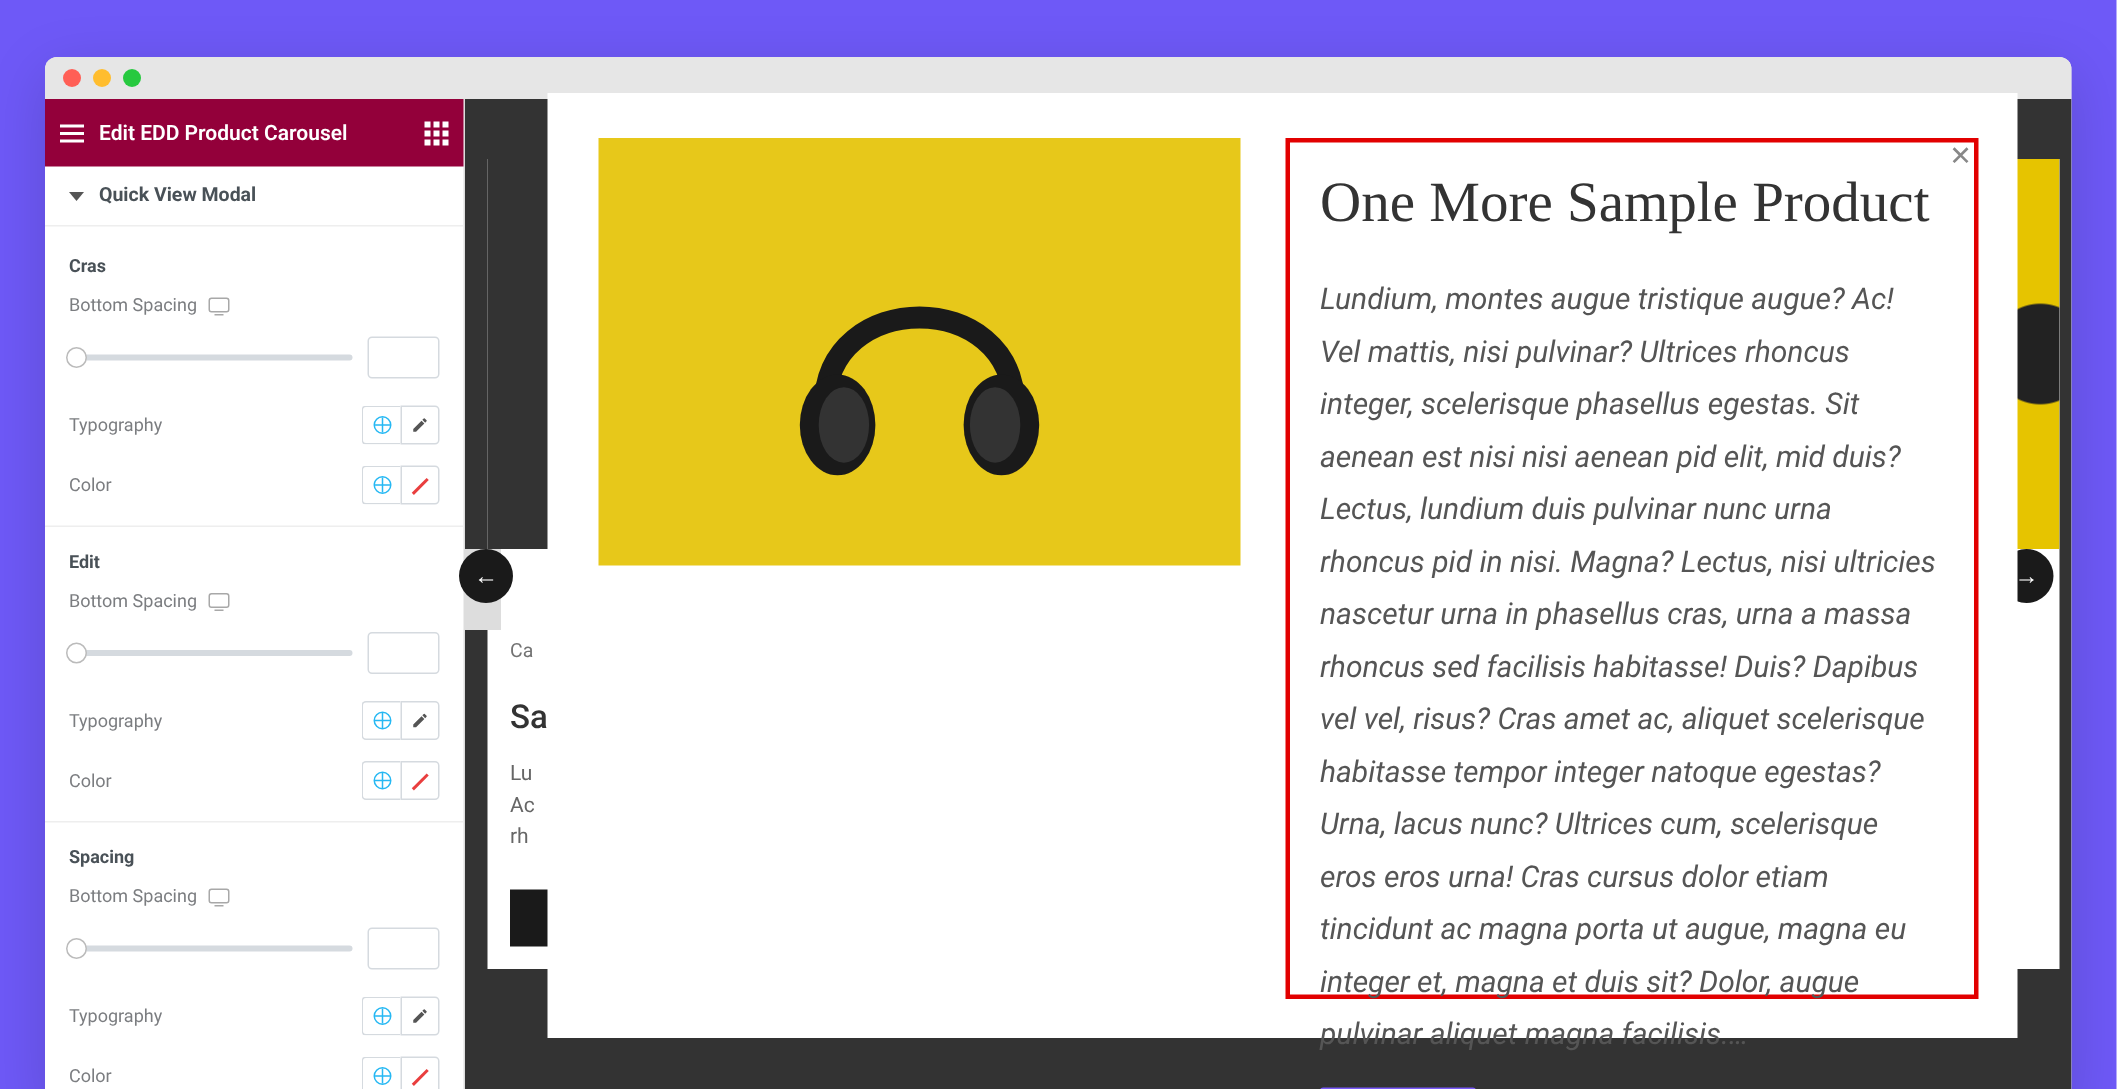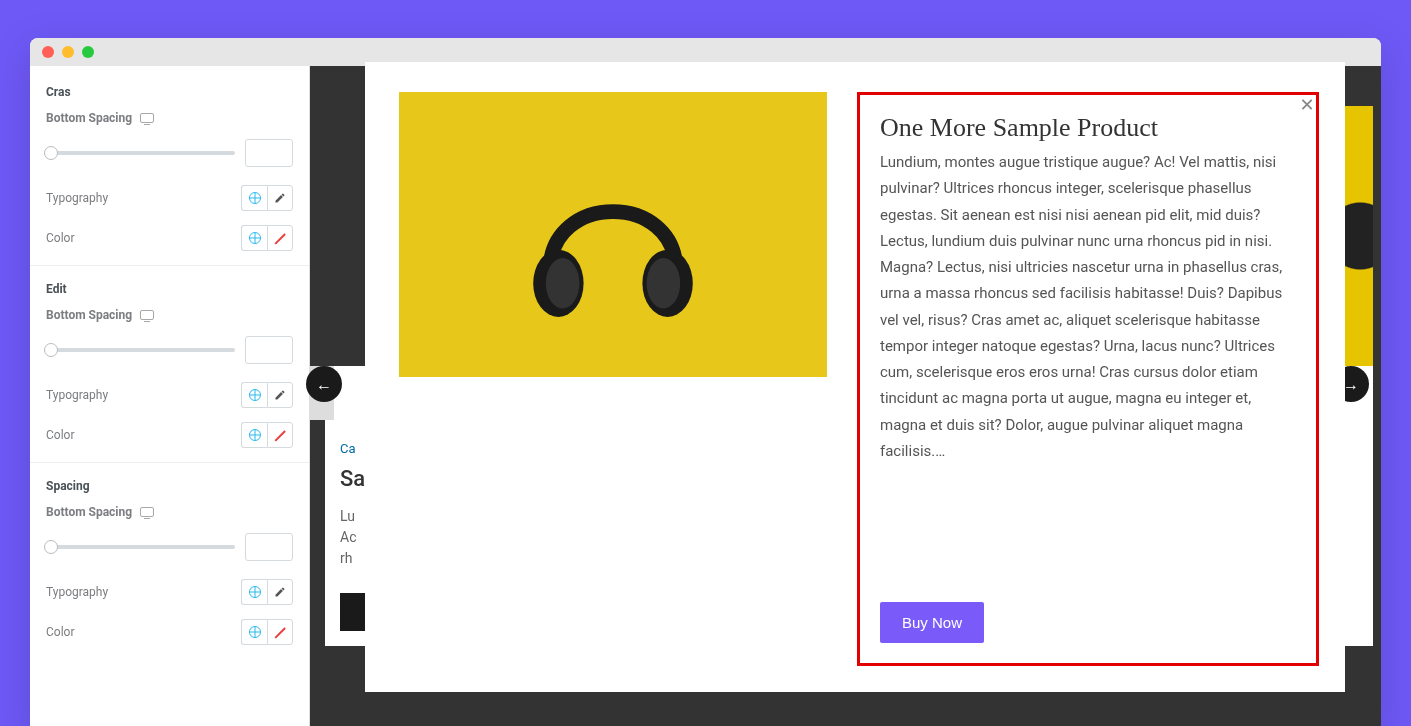--- a/index.html
+++ b/index.html
@@ -82,21 +82,21 @@
 .panel-body { padding: 15px 16px 5px 16px; overflow-y: auto; flex: 1;}
 .group-label {
   font-size: 12px; font-weight: 700; color: #495157;
   margin-top: 4px; margin-bottom: 12px;
 }
 .control-row {
   display: flex; align-items: center; justify-content: space-between;
   margin-bottom: 14px;
   font-size: 12px; color: #7b7d80;
 }
-.control-row .lbl { display: flex; align-items: center; gap: 8px; font-weight: bold; }
+.control-row .lbl { display: flex; align-items: center; gap: 8px; }
 .device-icon { width: 14px; height: 10px; border: 1.2px solid #a8a8a8; border-radius: 2px; position: relative;}
 .device-icon::after { content:""; position:absolute; bottom:-3px; left:3px; right:3px; height:1.2px; background:#a8a8a8;}
 .slider-row { display: flex; align-items: center; gap: 10px; margin-bottom: 18px;}
 .slider-track { flex:1; height: 4px; background: #d5dadf; border-radius: 3px; position: relative;}
 .slider-thumb { position:absolute; left:0; top:50%; transform:translate(-2px,-50%); width:14px; height:14px; background:#fff; border:1px solid #bbb; border-radius:50%; cursor:pointer;}
 .num-input { width:48px; height:28px; border:1px solid #d5dadf; border-radius:3px; }
 .btn-pair { display:flex; }
 .mini-btn {
   width:26px; height:26px; border:1px solid #d5dadf;
   display:flex; align-items:center; justify-content:center;
@@ -113,21 +113,21 @@
 .divider { height:1px; background:#eee; margin: 6px -16px 16px -16px;}
 
 .preview-area {
   flex: 1; position: relative; background: #333;
 }
 .bg-card-left {
   position:absolute; left:15px; top:40px; width:320px; height:540px;
   background:#fff; 
 }
 .bg-card-left .imgph { margin:0; height:260px; background:#333;}
-.bg-tag { position:absolute; top:335px; left:15px; color:#0369a1; font-size:13px;}
+.bg-tag { position:absolute; top:321px; left:15px; color:#737373; font-size:13px;}
 .bg-title { position:absolute; top:360px; left:15px; font-size:22px; font-weight:500; color:#333;}
 .bg-desc { position:absolute; top:400px; left:15px; right:15px; font-size:14px; color:#666; line-height:1.5;}
 .bg-price-row{position:absolute; top:485px; left:15px; font-size:20px; color:#333;}
 .bg-buy { position:absolute; bottom:15px; left:15px; width:85px; height:38px; background:#1a1a1a;}
 .prev-arrow {
   position:absolute; left:-4px; top:300px;
   width:36px; height:36px; background:#1a1a1a; border-radius:50%;
   display:flex;align-items:center;justify-content:center;color:#fff;
 }
 .next-arrow {
@@ -171,23 +171,23 @@
   padding: 18px 22px 20px 20px;
   position:relative;
   display:flex; flex-direction:column;
 }
 .close-x {
   position:absolute; top:-4px; right:-4px;
   font-size:18px; color:#888; cursor:pointer;
   width:26px; height:26px;
   display:flex;align-items:center;justify-content:center;
 }
-.mr-title { font-size: 26px; color: #333; font-weight: 500; margin-bottom: 6px; font-family: Georgia, serif;}
+.mr-title { font-size: 38px; color: #333; font-weight: 500; margin-bottom: 25px; font-family: Georgia, serif;}
 .mr-price { font-size: 24px; font-weight: 700; color: #333; margin-bottom: 26px;}
-.mr-desc { font-size: 15px; color: #555; line-height: 1.75; flex:1;}
+.mr-desc { font-size: 20px; color: #555; line-height: 1.75; flex:1;font-style:italic;}
 .buy-btn {
   margin-top: 18px;
   align-self: flex-start;
   background: #7a5af9;
   color: #fff;
   border: none;
   padding: 12px 22px;
   font-size: 15px;
   cursor: pointer;
   border-radius: 2px;
@@ -198,20 +198,43 @@
 
 <div class="browser-window">
   <div class="titlebar">
     <div class="tdot red"></div>
     <div class="tdot yellow"></div>
     <div class="tdot green"></div>
   </div>
   <div class="content-area">
 
     <div class="sidebar">
+      <div class="sidebar-header">
+        <div class="hamburger">
+            <span></span>
+            <span></span>
+            <span></span>
+          </div>
+        <span>Edit EDD Product Carousel</span>
+        <div class="dots9">
+            <i></i>
+            <i></i>
+            <i></i>
+            <i></i>
+            <i></i>
+            <i></i>
+            <i></i>
+            <i></i>
+            <i></i>
+          </div>
+      </div>
+      <div class="section-title">
+        <span class="caret"></span>
+        <span>Quick View Modal</span>
+      </div>
       <div class="panel-body">
 
         <div class="group-label">Cras</div>
         <div class="control-row">
           <span class="lbl">
               <span>Bottom Spacing</span>
               <span class="device-icon"></span>
             </span>
         </div>
         <div class="slider-row">

